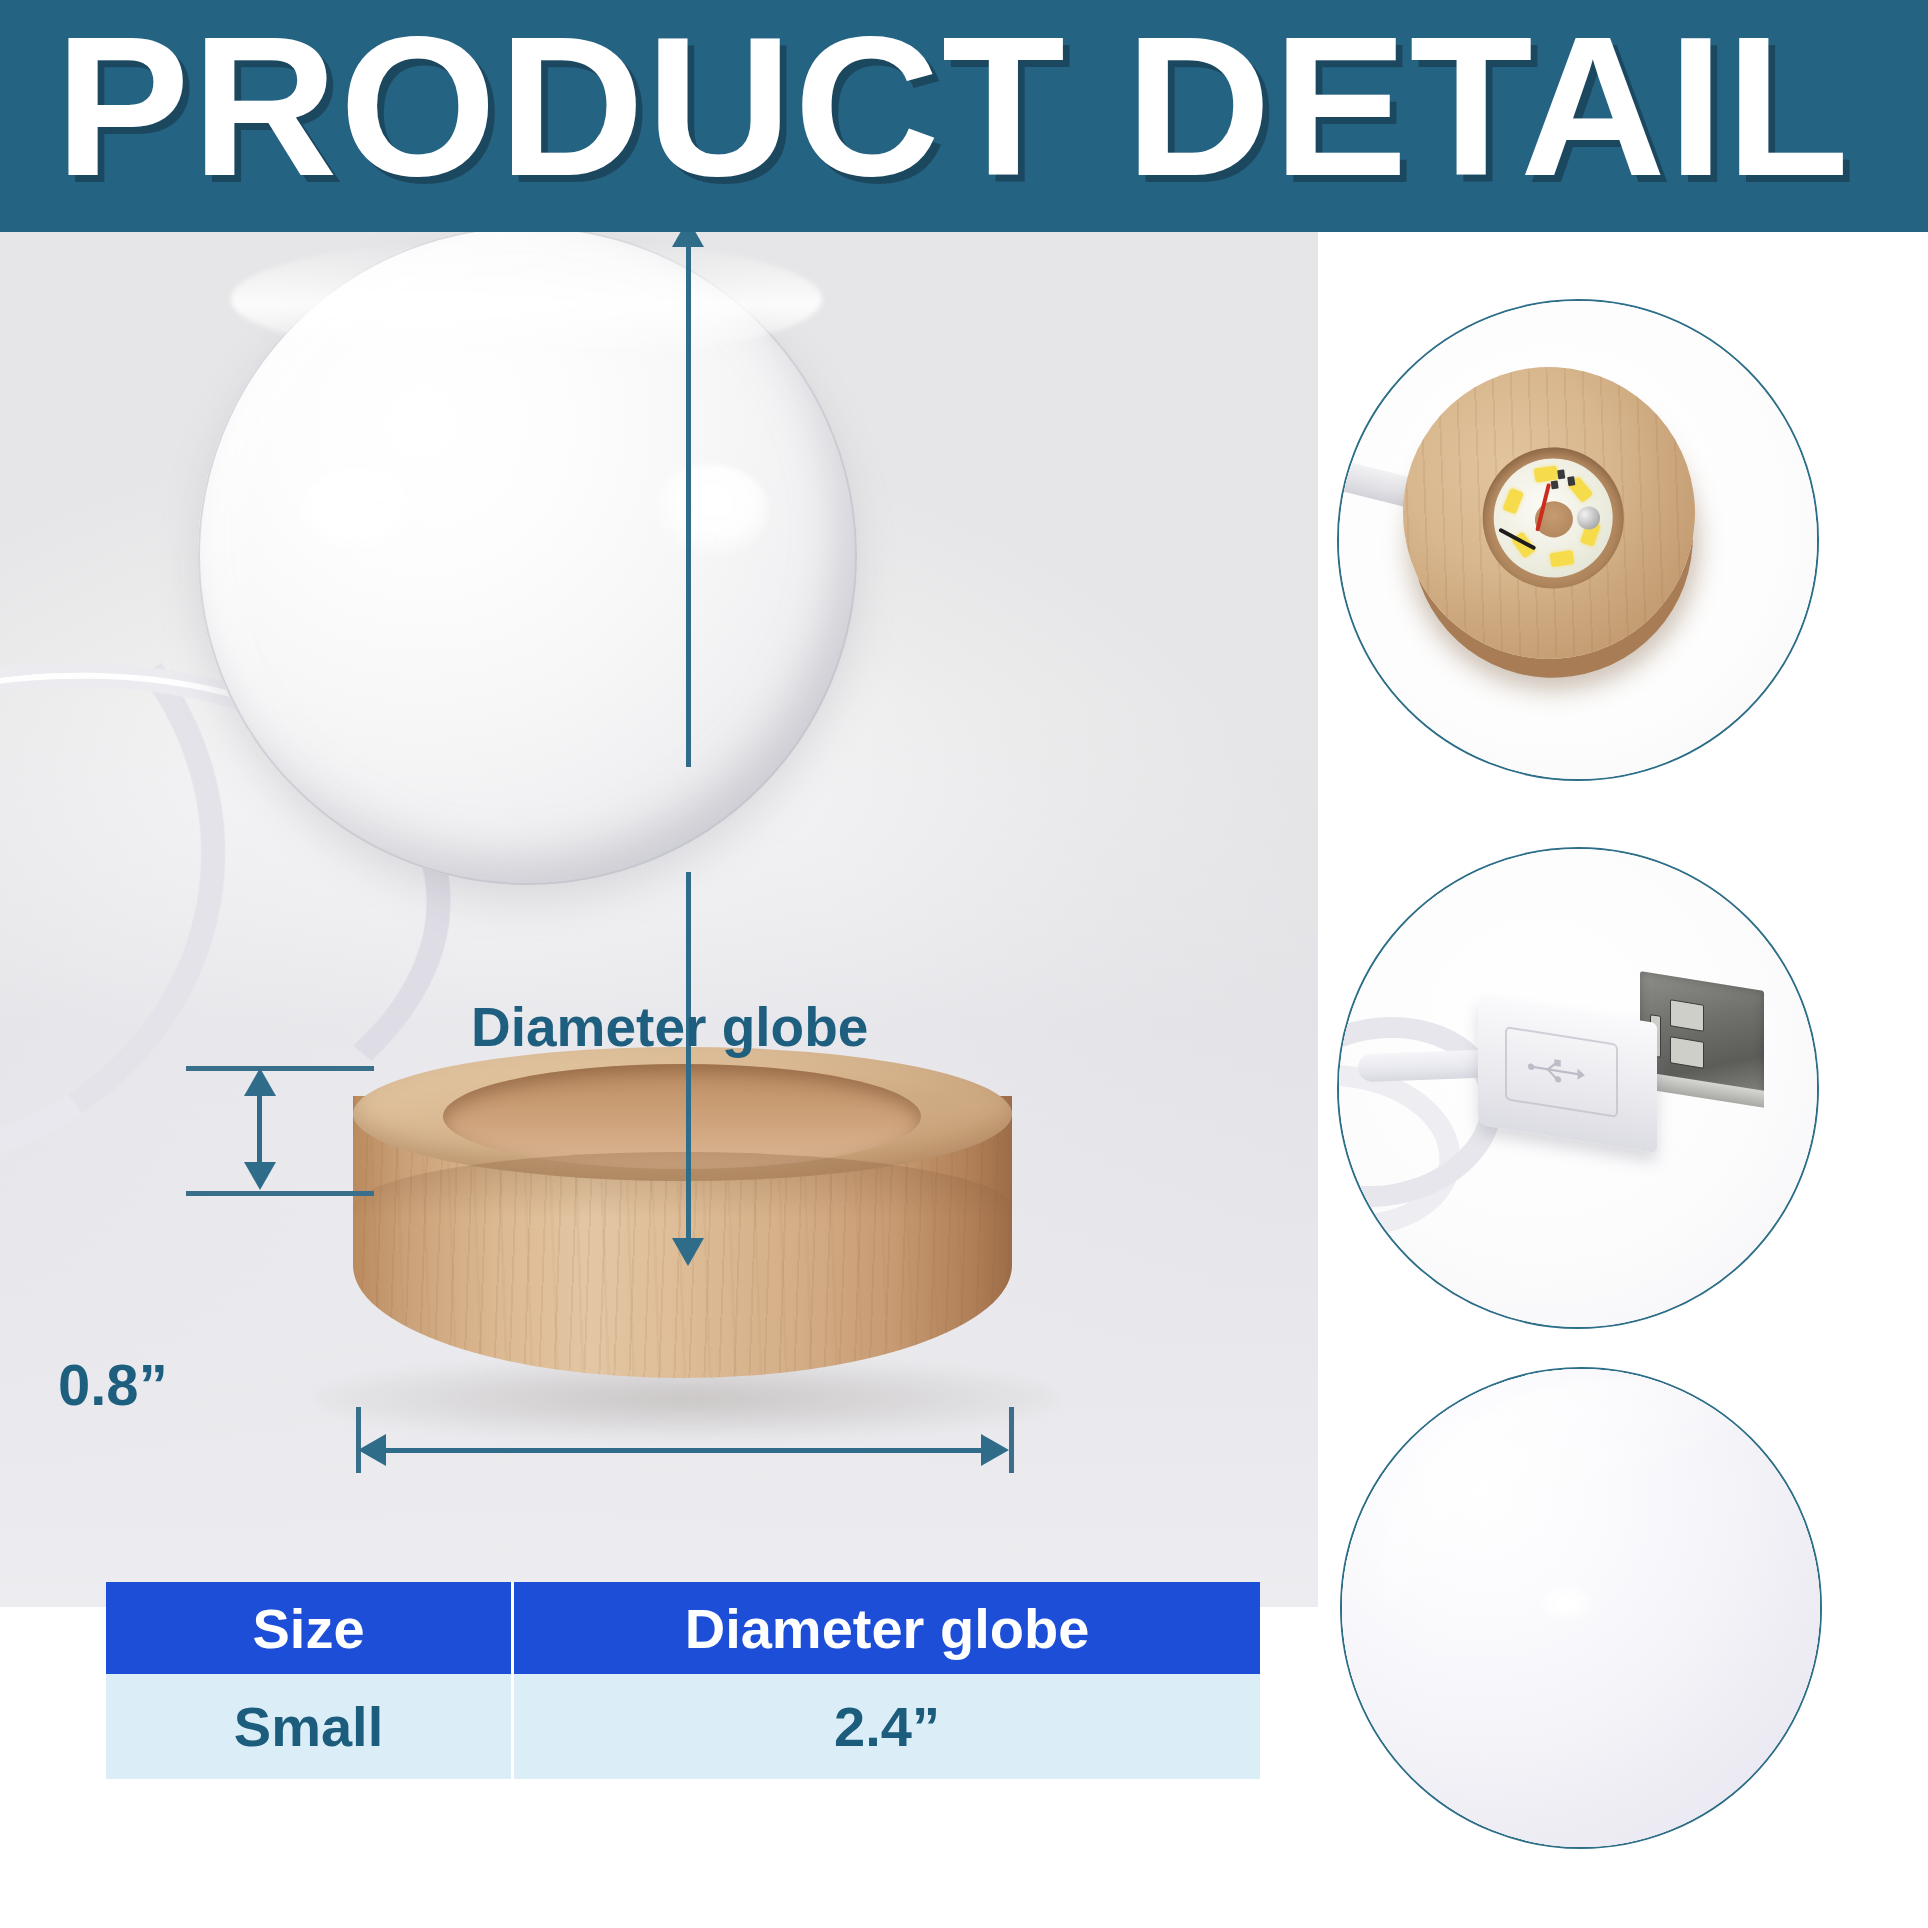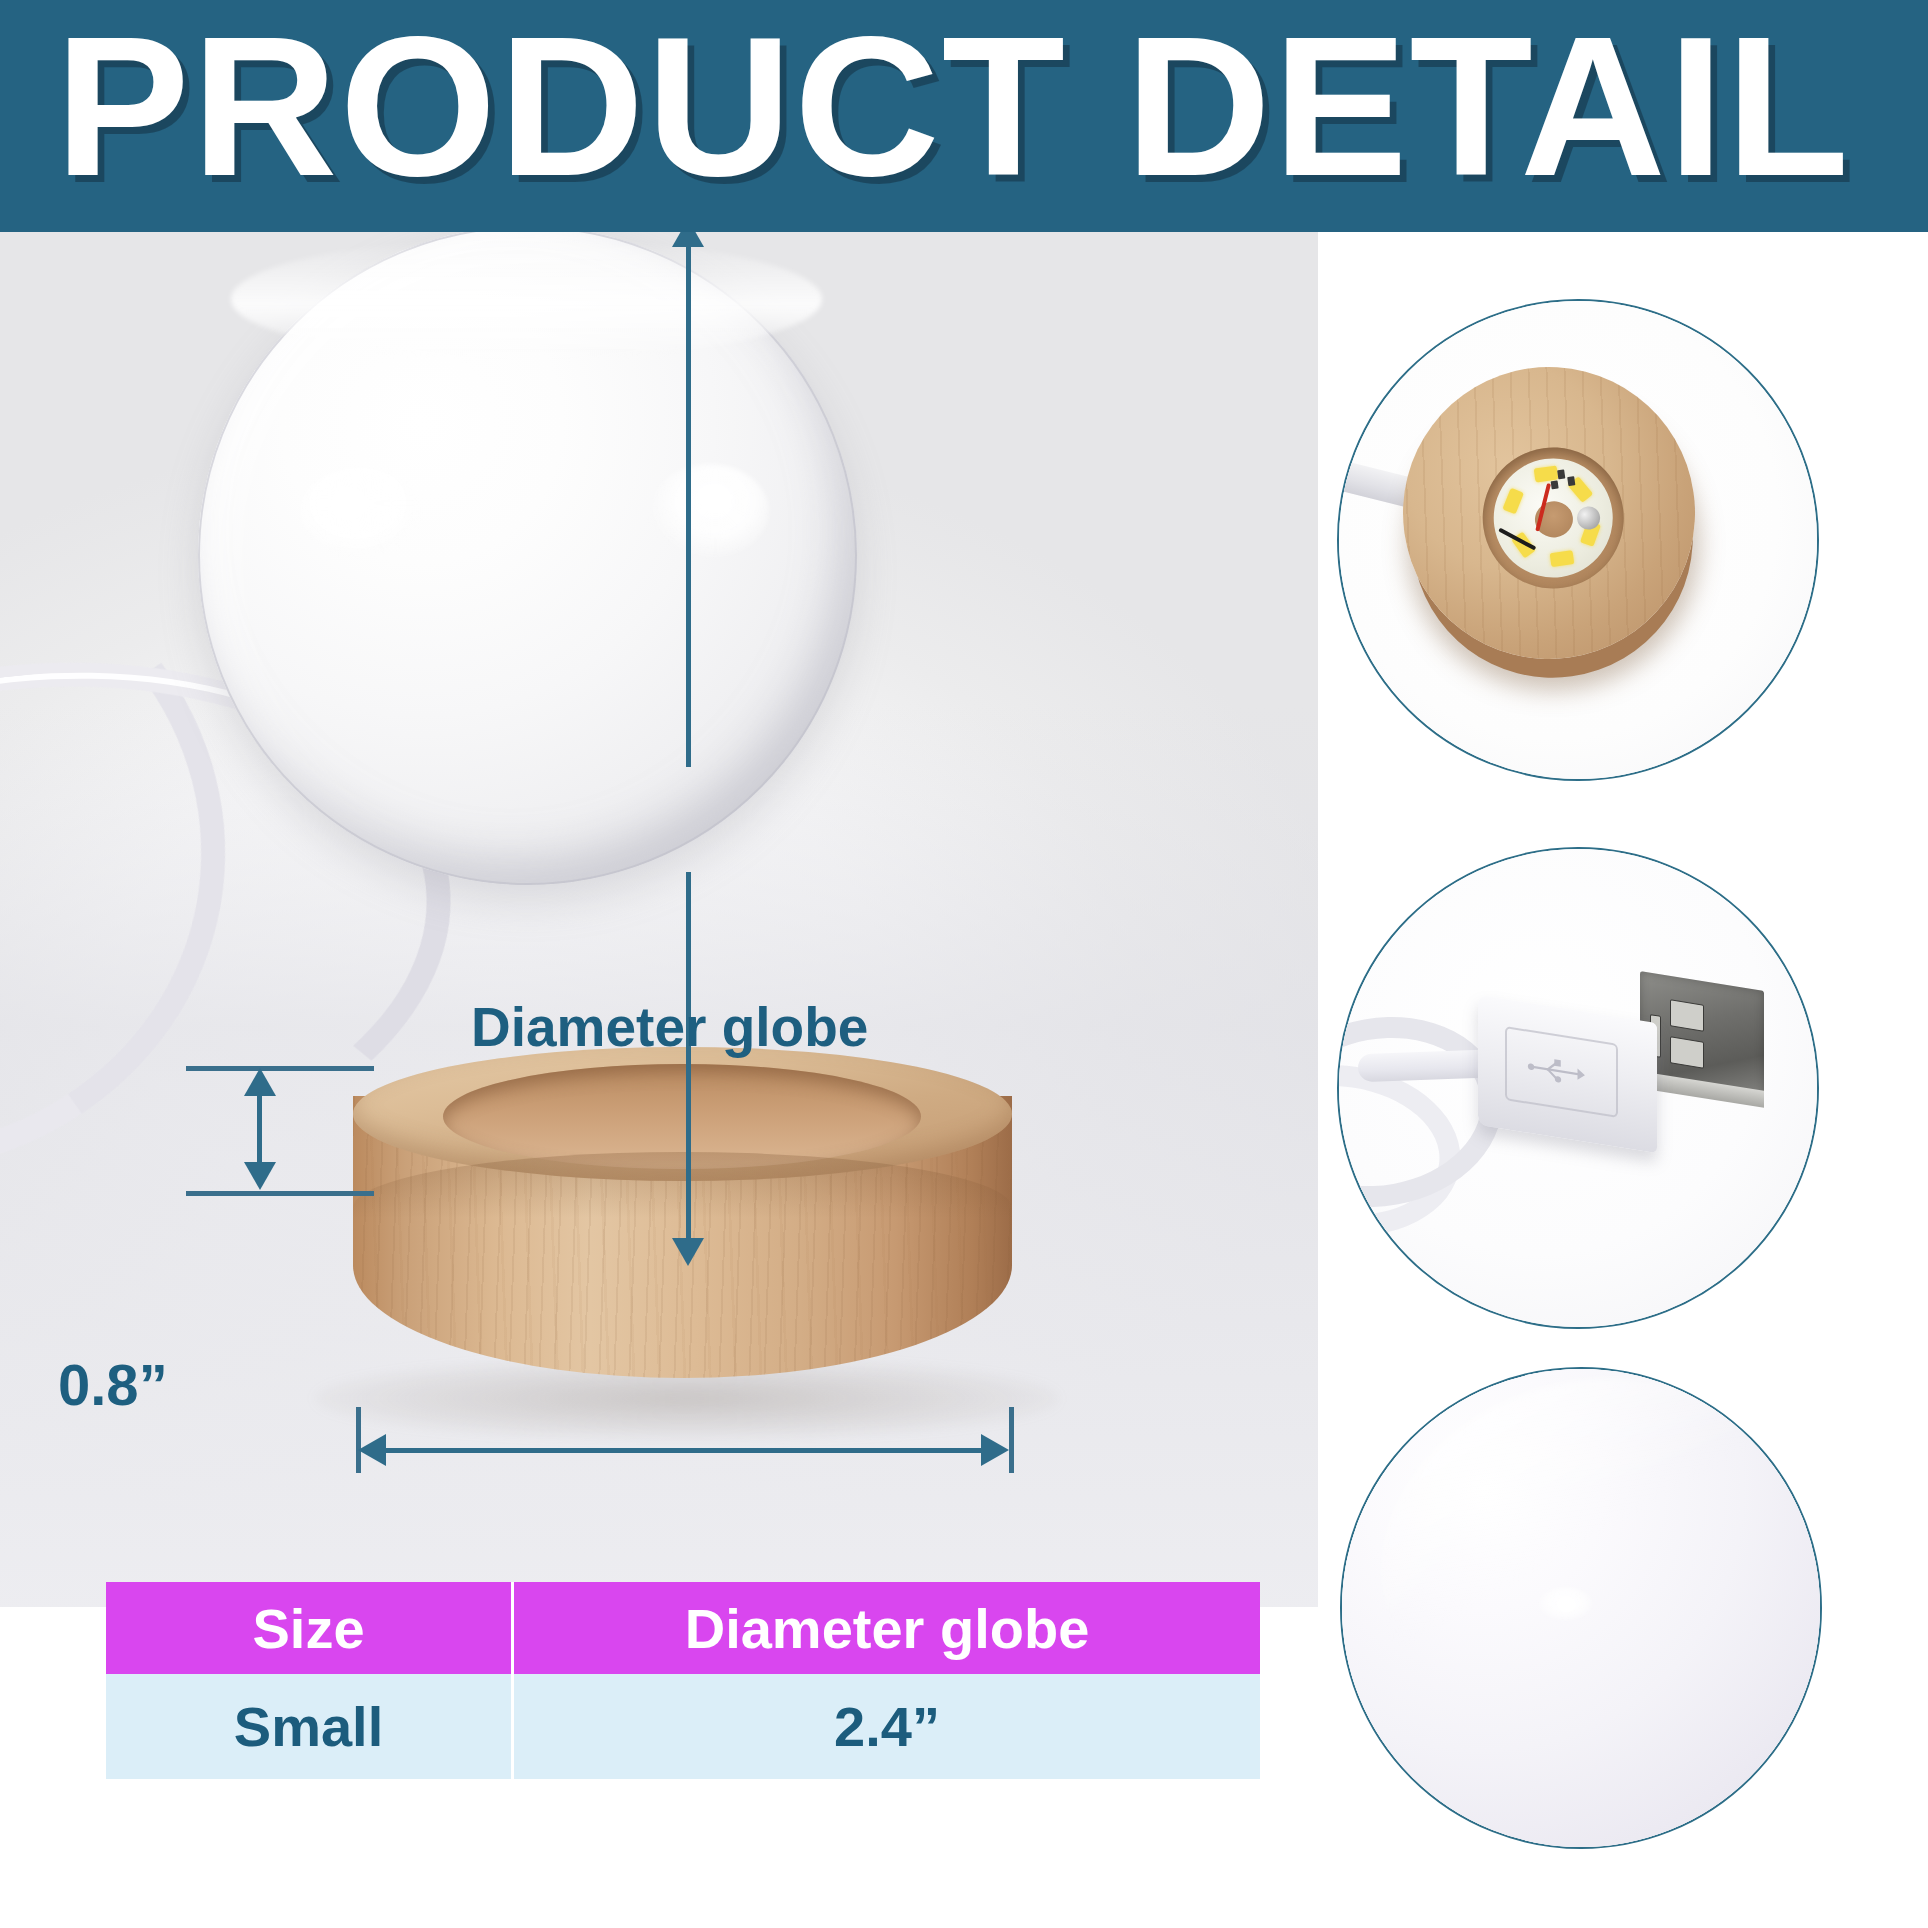--- a/index.html
+++ b/index.html
@@ -300,21 +300,21 @@
     width: 1151px;
     border-collapse: collapse;
     table-layout: fixed;
   }
   .size-table th, .size-table td {
     text-align: center;
     font-weight: bold;
     padding: 0;
   }
   .size-table thead th {
-    background: #d946ef;
+    background: #1d4ed8;
     color: #ffffff;
     height: 92px;
     font-size: 56px;
     border-right: 3.8px solid #ffffff;
   }
   .size-table thead th:last-child { border-right: none; }
   .size-table tbody td {
     background: #dbeef8;
     color: #1c5c7d;
     height: 105px;

